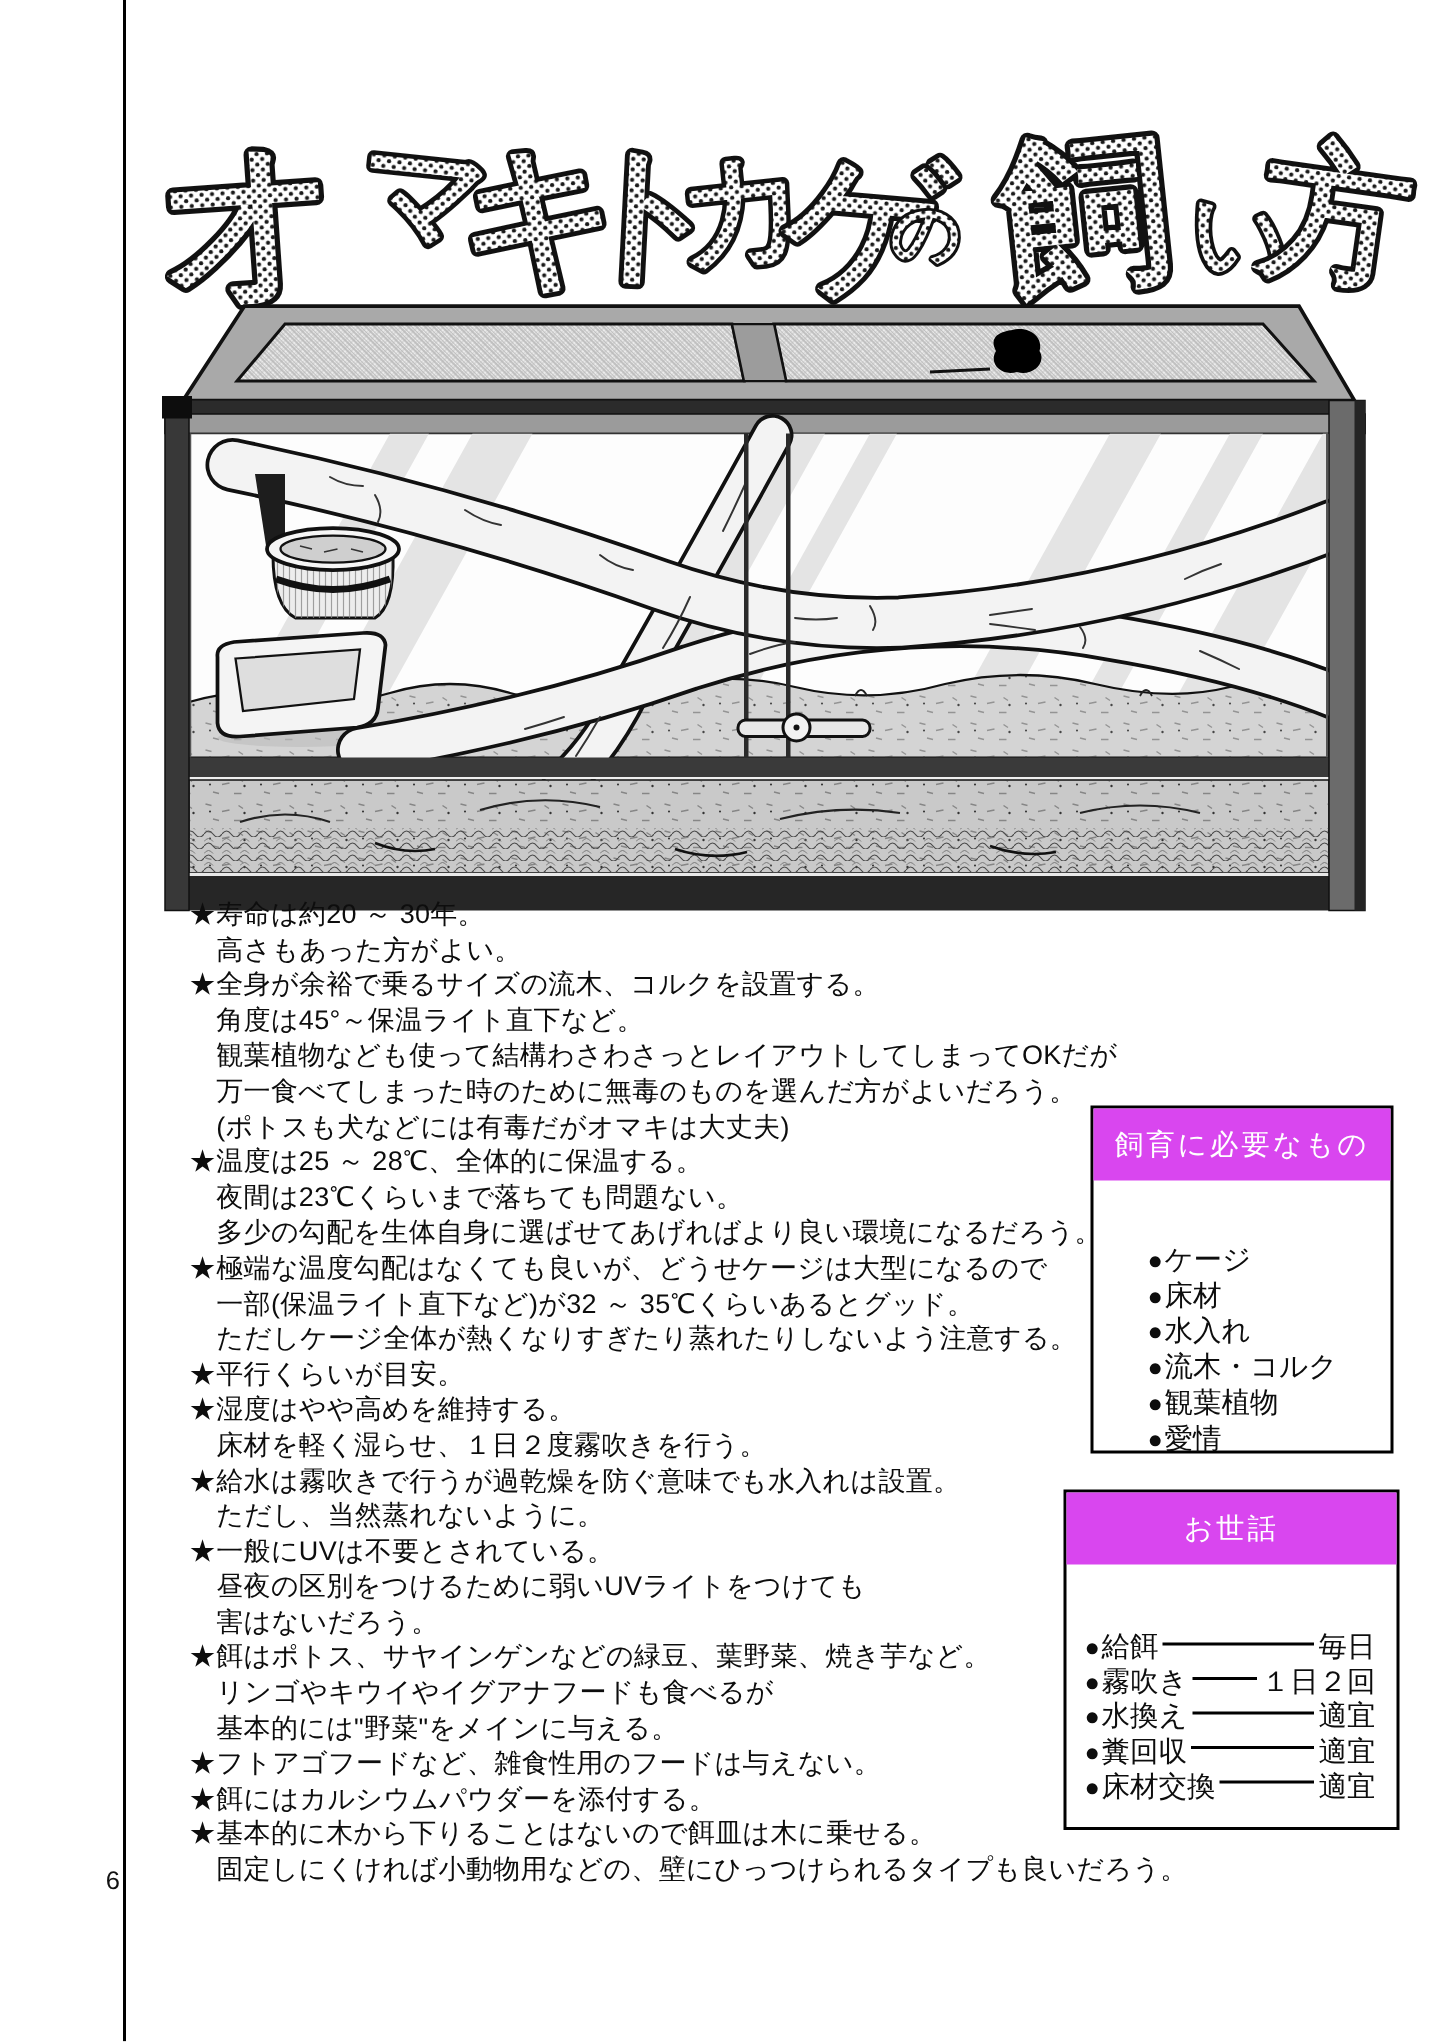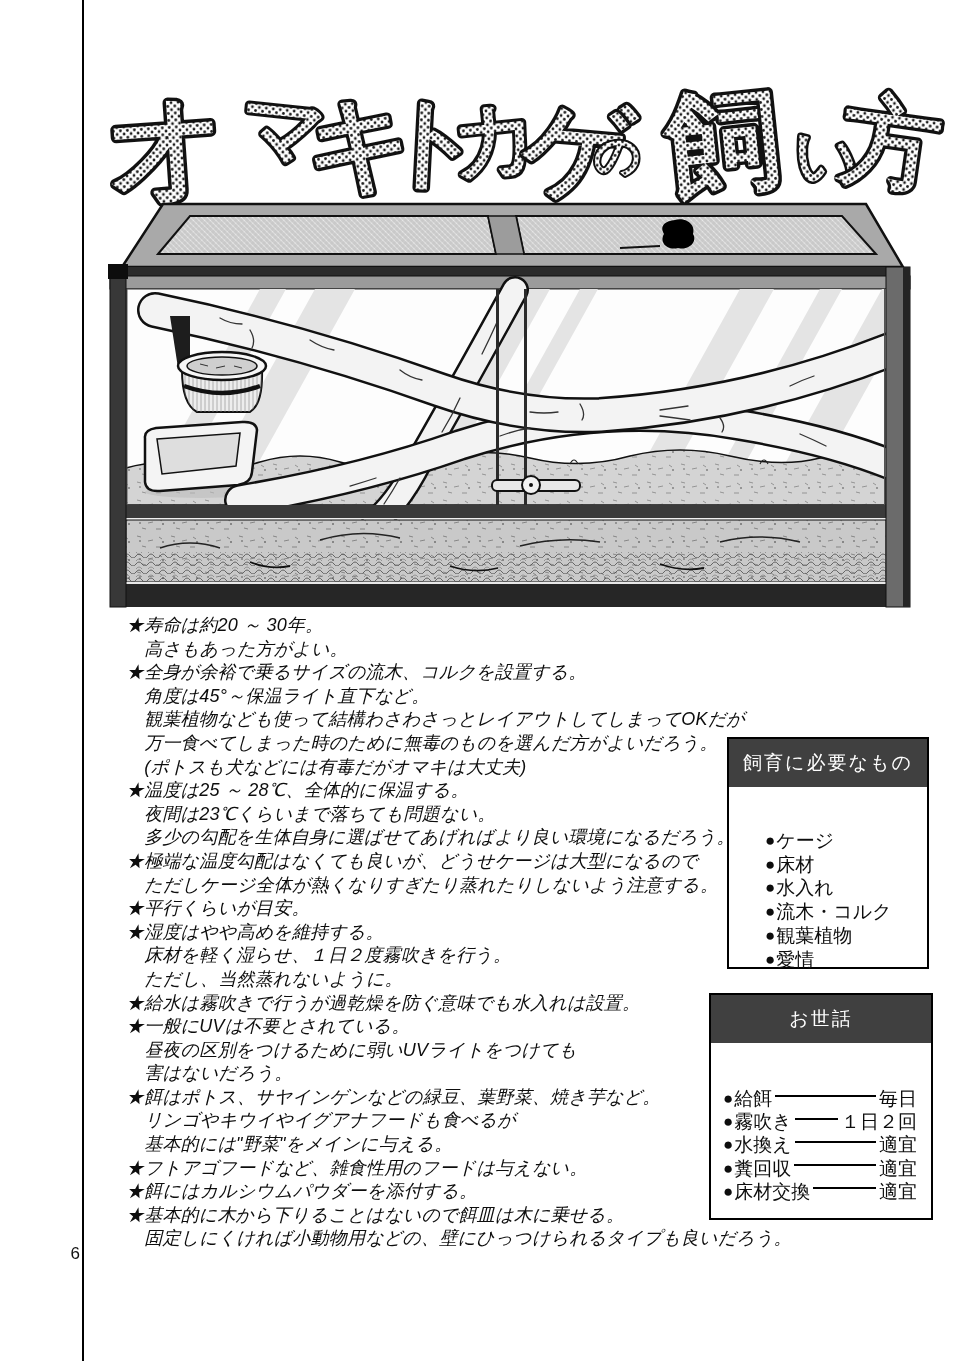--- a/index.html
+++ b/index.html
@@ -8,26 +8,26 @@
     position:relative; width:960px; height:1361px; background:#ffffff;
     overflow:hidden; font-family:"Liberation Sans", sans-serif; color:#0d0d0d;
   }
   .edge-rule { position:absolute; left:82px; top:0; width:2px; height:1361px; background:#000; }
   .page-number { position:absolute; left:56px; top:1244px; width:24px; text-align:right;
     font-size:17px; color:#111; }
   .title-svg { position:absolute; left:0; top:38px; width:960px; height:172px; }
   .title-svg text { font-family:"Liberation Sans", sans-serif; font-weight:900;
     paint-order:stroke fill; stroke:#111; stroke-linejoin:round; }
   .terrarium-svg { position:absolute; left:100px; top:190px; width:820px; height:420px; }
-  .notes { position:absolute; left:126px; top:614px; width:600px;font-style:italic; }
+  .notes { position:absolute; left:126px; top:598px; width:600px; }
   .note-line { white-space:pre; font-size:18px; line-height:23.6px; letter-spacing:0.2px; }
   .info-box { position:absolute; background:#fff; border:2px solid #000; }
   .box-supplies { left:727px; top:737px; width:202px; height:232px; }
   .box-care { left:709px; top:993px; width:224px; height:227px; }
-  .box-header { height:48px; background:#404040; color:#fff; display:flex;
+  .box-header { height:48px; background:#d946ef; color:#fff; display:flex;
     align-items:center; justify-content:center; font-size:19px; letter-spacing:2px; }
   .box-body { padding-top:42px; }
   .box-care .box-body { padding-top:44px; }
   .supply-item { display:flex; align-items:center; padding-left:36px;
     font-size:19px; line-height:23.7px; }
   .care-item { display:flex; align-items:center; padding:0 14px 0 12px;
     font-size:19px; line-height:23.2px; }
   .bullet { margin-right:1px; font-size:17px; }
   .leader { flex:1 1 auto; border-bottom:2px solid #000; margin:0 3px 6px 3px; min-width:20px; }
   .care-value { white-space:nowrap; }
@@ -192,32 +192,33 @@
       <div class="note-line">　(ポトスも犬などには有毒だがオマキは大丈夫)</div>
 
       <div class="note-line">★温度は25 ～ 28℃、全体的に保温する。</div>
 
       <div class="note-line">　夜間は23℃くらいまで落ちても問題ない。</div>
 
       <div class="note-line">　多少の勾配を生体自身に選ばせてあげればより良い環境になるだろう。</div>
 
       <div class="note-line">★極端な温度勾配はなくても良いが、どうせケージは大型になるので</div>
 
+      <div class="note-line">　一部(保温ライト直下など)が32 ～ 35℃くらいあるとグッド。</div>
 
       <div class="note-line">　ただしケージ全体が熱くなりすぎたり蒸れたりしないよう注意する。</div>
 
       <div class="note-line">★平行くらいが目安。</div>
 
       <div class="note-line">★湿度はやや高めを維持する。</div>
 
       <div class="note-line">　床材を軽く湿らせ、１日２度霧吹きを行う。</div>
 
+      <div class="note-line">★給水は霧吹きで行うが過乾燥を防ぐ意味でも水入れは設置。</div>
+
       <div class="note-line">　ただし、当然蒸れないように。</div>
-
-      <div class="note-line">★給水は霧吹きで行うが過乾燥を防ぐ意味でも水入れは設置。</div>
 
       <div class="note-line">★一般にUVは不要とされている。</div>
 
       <div class="note-line">　昼夜の区別をつけるために弱いUVライトをつけても</div>
 
       <div class="note-line">　害はないだろう。</div>
 
 
       <div class="note-line">★餌はポトス、サヤインゲンなどの緑豆、葉野菜、焼き芋など。</div>
 

